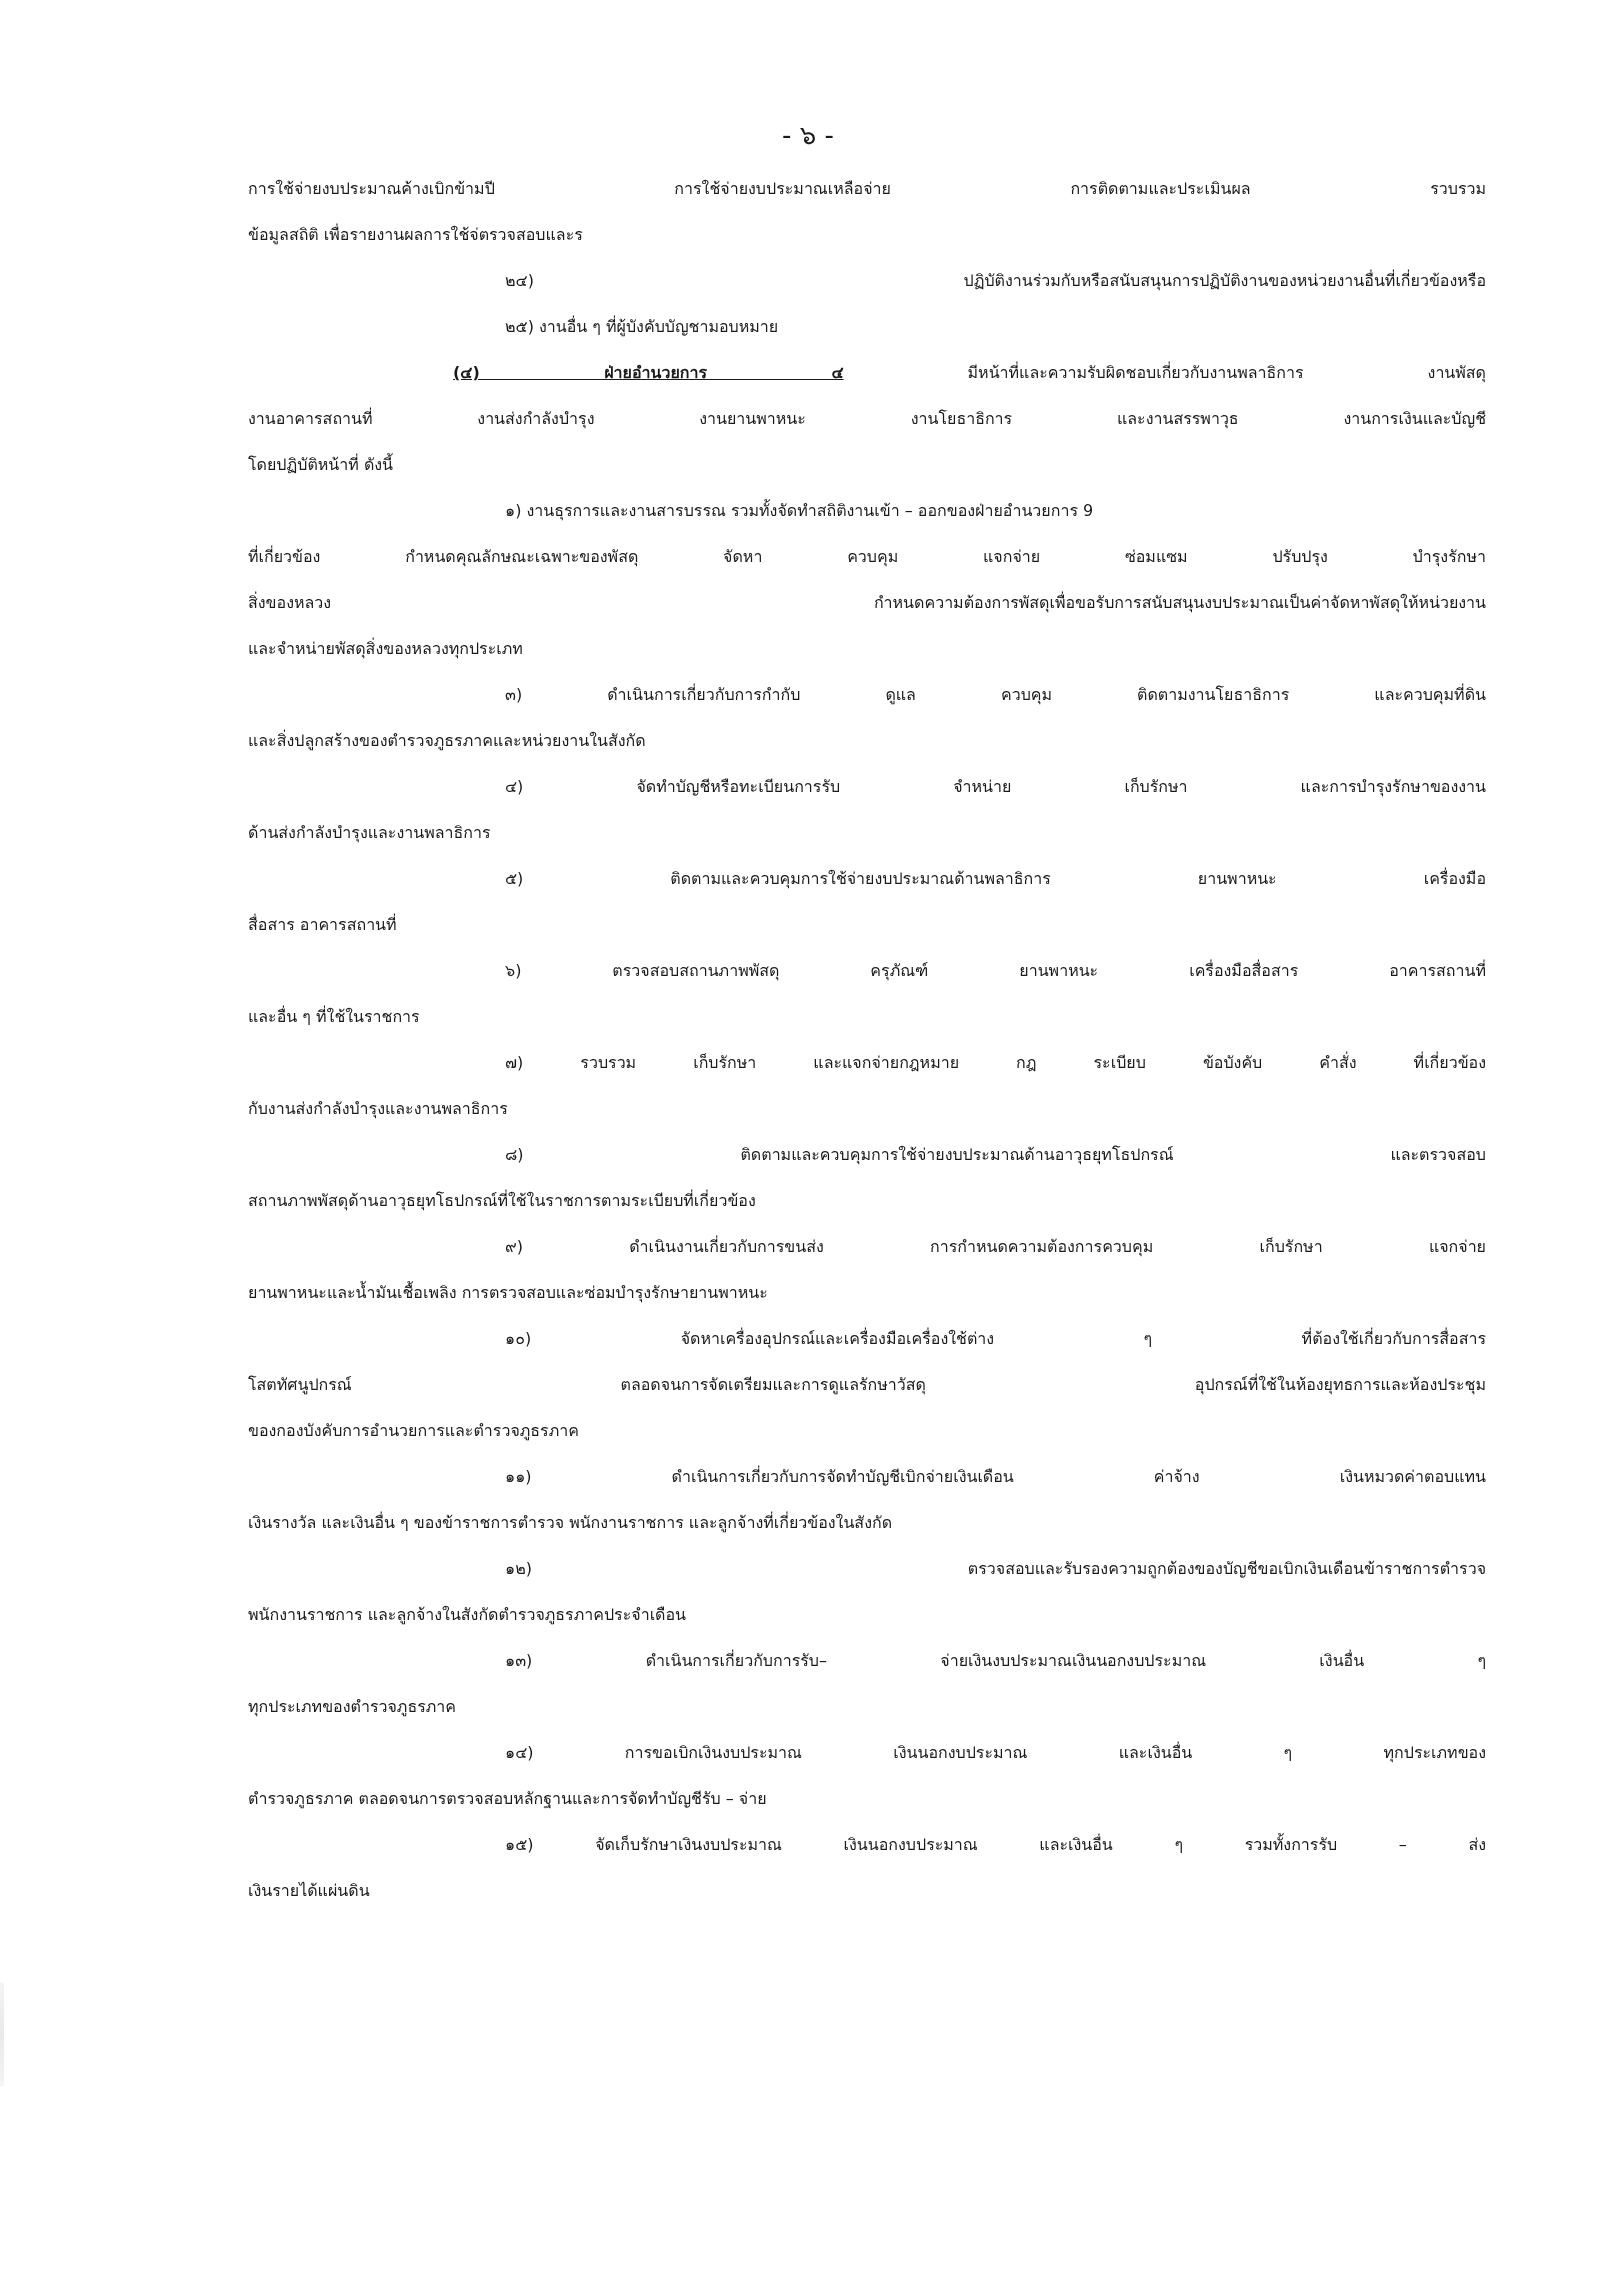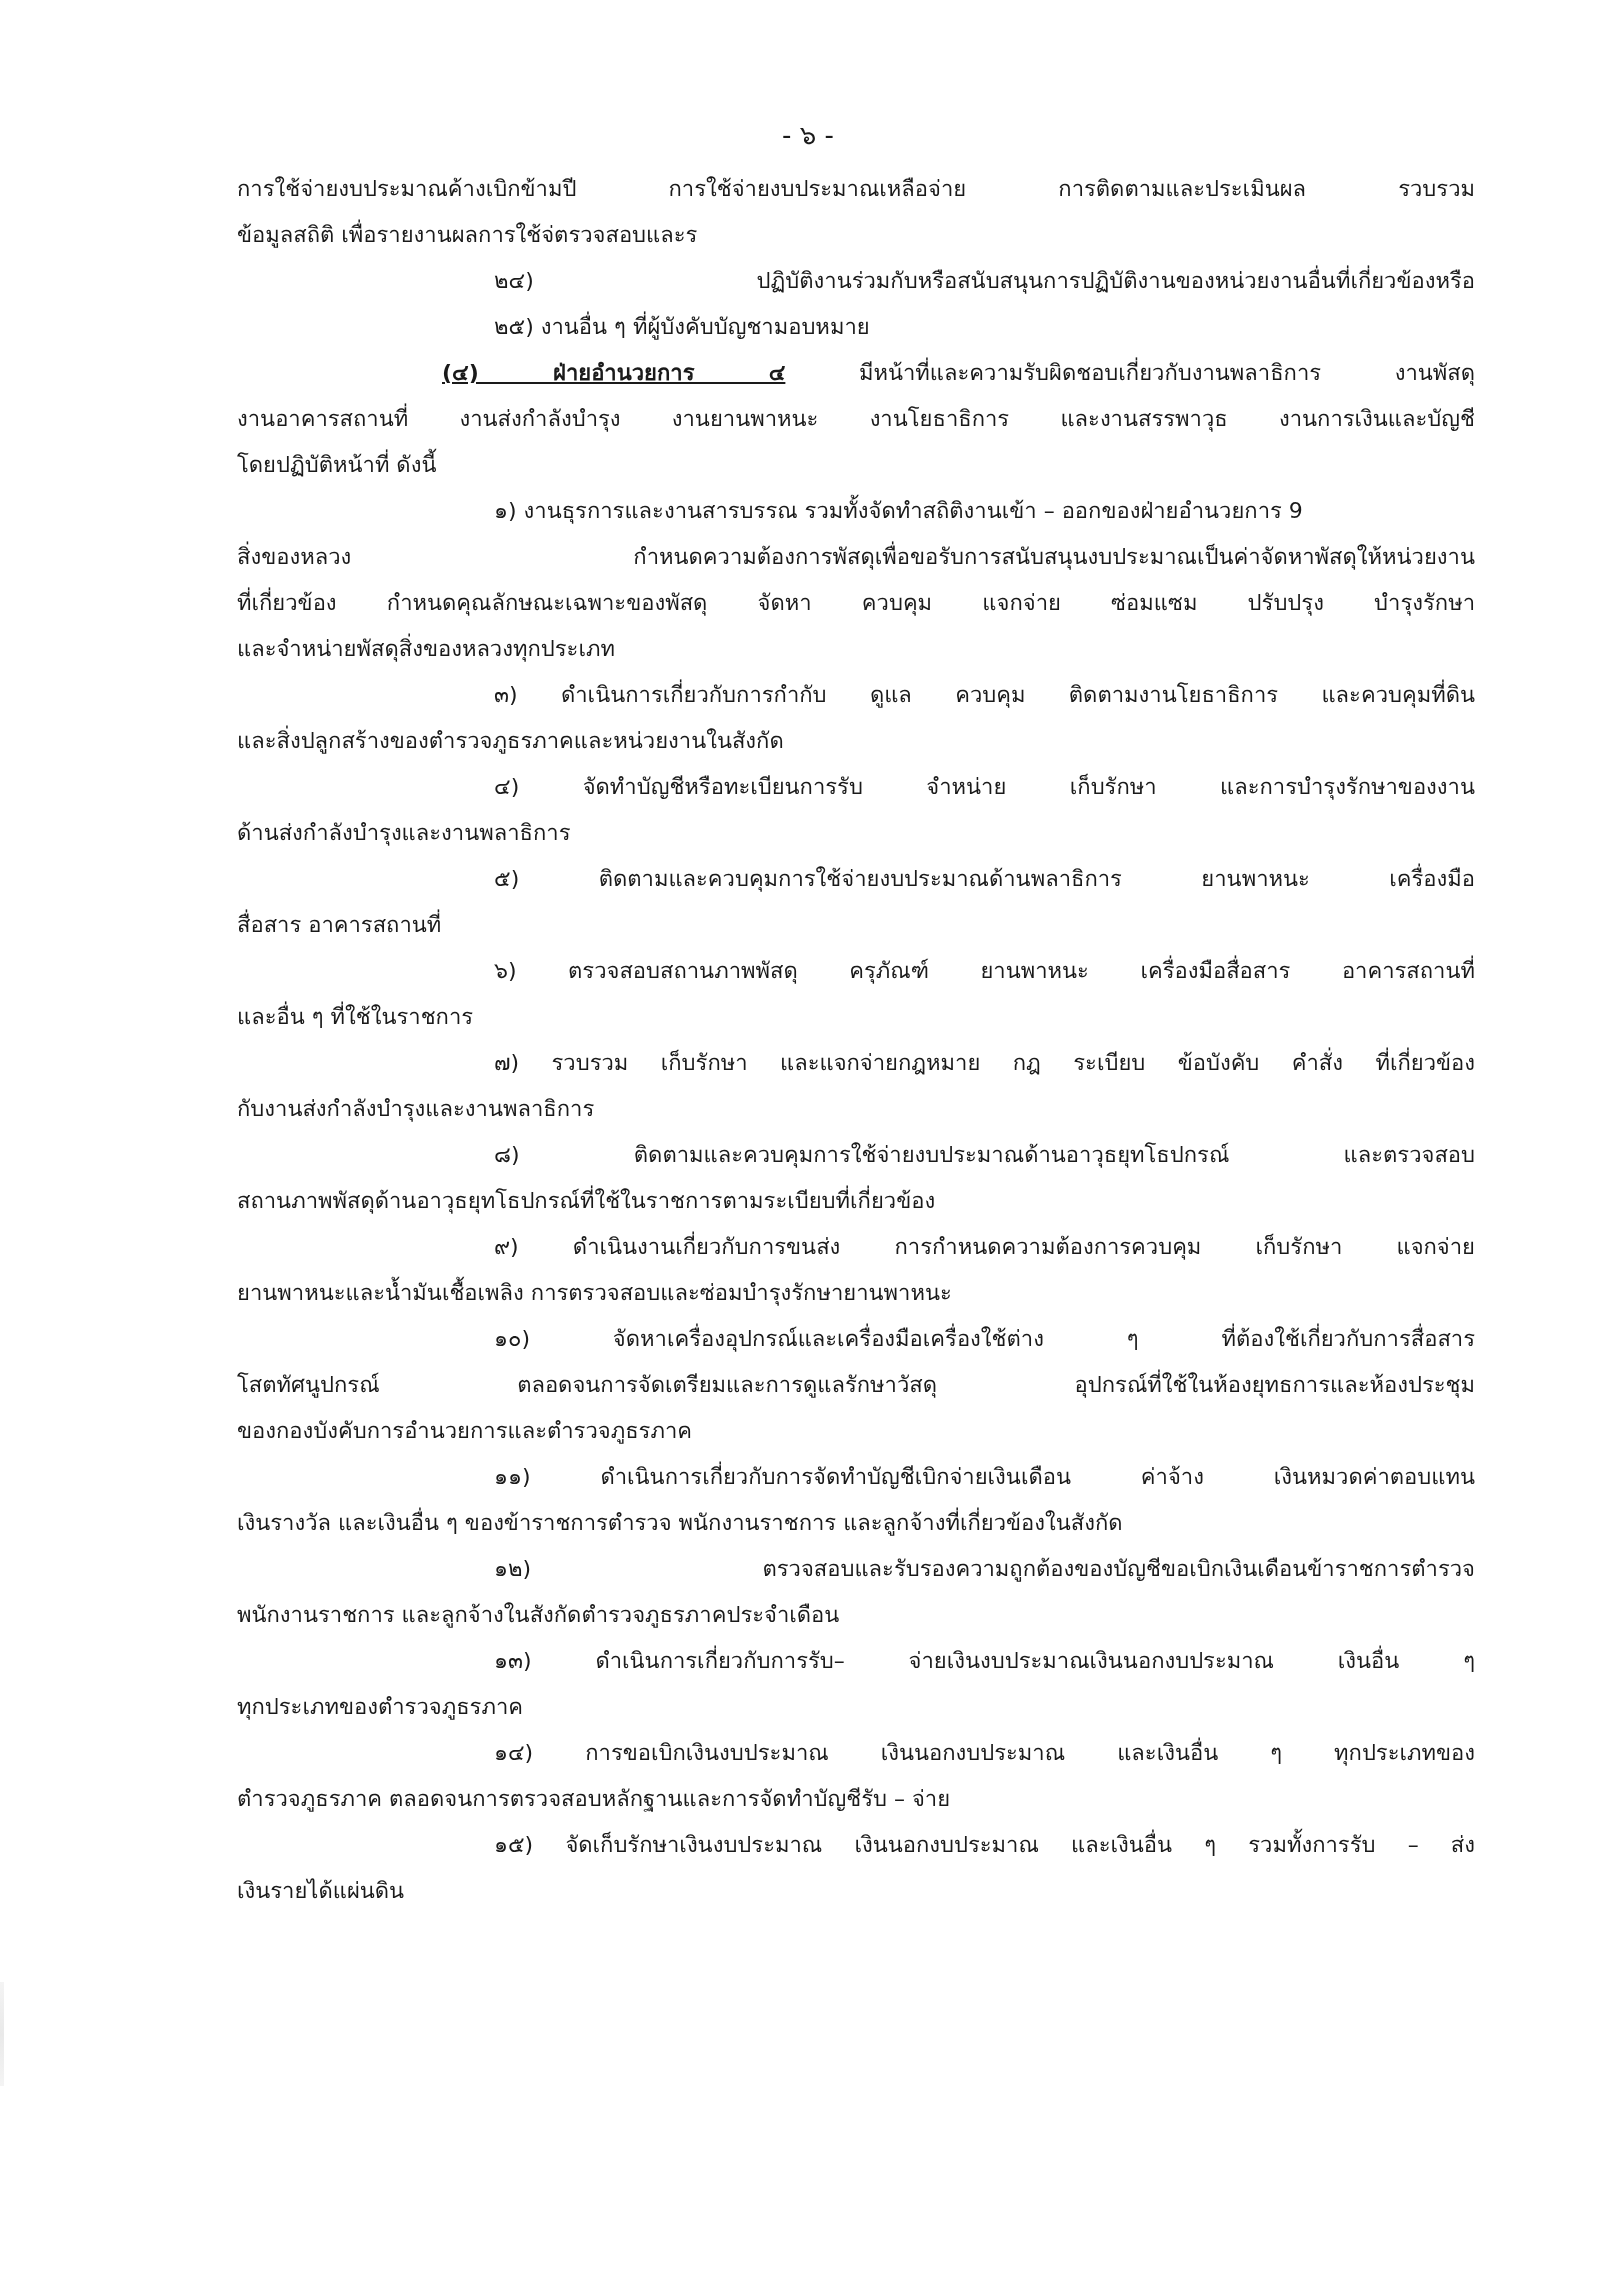--- a/index.html
+++ b/index.html
@@ -6,22 +6,22 @@
   body {
     width: 1616px; height: 2295px; position: relative; overflow: hidden;
     font-family: "DejaVu Sans", "Liberation Sans", sans-serif;
     color: #1a1a1a;
   }
   .page-number {
     position: absolute; top: 116px; left: 0; width: 1616px;
     text-align: center; font-size: 26px; line-height: 39px;
   }
   .body {
-    position: absolute; top: 166px; left: 237px; width: 1238px;
-    font-size: 22px; line-height: 46px;
+    position: absolute; top: 166px; left: 248px; width: 1238px;
+    font-size: 16px; line-height: 46px;
   }
   .line { display: block; white-space: nowrap; overflow: hidden; height: 46px; }
   .l-first { padding-left: 257px; }
   .l-head { padding-left: 205px; }
   .l-cont { padding-left: 0; }
   .bold { font-weight: bold; text-decoration: underline; }
   .justify {
     text-align: justify; text-align-last: justify;
   }
   .edge-mark {
@@ -36,22 +36,22 @@
 
 <div class="body" id="doc-body">
     <div class="line l-cont justify"><span>การใช้จ่ายงบประมาณค้างเบิกข้ามปี การใช้จ่ายงบประมาณเหลือจ่าย การติดตามและประเมินผล รวบรวม</span></div>
     <div class="line l-cont"><span>ข้อมูลสถิติ เพื่อรายงานผลการใช้จ่ตรวจสอบและร</span></div>
     <div class="line l-first justify"><span>๒๔) ปฏิบัติงานร่วมกับหรือสนับสนุนการปฏิบัติงานของหน่วยงานอื่นที่เกี่ยวข้องหรือ</span></div>
     <div class="line l-first"><span>๒๕) งานอื่น ๆ ที่ผู้บังคับบัญชามอบหมาย</span></div>
     <div class="line l-head justify"><span class="bold">(๔) ฝ่ายอำนวยการ ๔</span><span> มีหน้าที่และความรับผิดชอบเกี่ยวกับงานพลาธิการ งานพัสดุ</span></div>
     <div class="line l-cont justify"><span>งานอาคารสถานที่ งานส่งกำลังบำรุง งานยานพาหนะ งานโยธาธิการ และงานสรรพาวุธ งานการเงินและบัญชี</span></div>
     <div class="line l-cont"><span>โดยปฏิบัติหน้าที่ ดังนี้</span></div>
     <div class="line l-first"><span>๑) งานธุรการและงานสารบรรณ รวมทั้งจัดทำสถิติงานเข้า – ออกของฝ่ายอำนวยการ 9</span></div>
+    <div class="line l-cont justify"><span>ที่เกี่ยวข้อง กำหนดคุณลักษณะเฉพาะของพัสดุ จัดหา ควบคุม แจกจ่าย ซ่อมแซม ปรับปรุง บำรุงรักษา</span></div>
     <div class="line l-cont justify"><span>สิ่งของหลวง กำหนดความต้องการพัสดุเพื่อขอรับการสนับสนุนงบประมาณเป็นค่าจัดหาพัสดุให้หน่วยงาน</span></div>
-    <div class="line l-cont justify"><span>ที่เกี่ยวข้อง กำหนดคุณลักษณะเฉพาะของพัสดุ จัดหา ควบคุม แจกจ่าย ซ่อมแซม ปรับปรุง บำรุงรักษา</span></div>
     <div class="line l-cont"><span>และจำหน่ายพัสดุสิ่งของหลวงทุกประเภท</span></div>
     <div class="line l-first justify"><span>๓) ดำเนินการเกี่ยวกับการกำกับ ดูแล ควบคุม ติดตามงานโยธาธิการ และควบคุมที่ดิน</span></div>
     <div class="line l-cont"><span>และสิ่งปลูกสร้างของตำรวจภูธรภาคและหน่วยงานในสังกัด</span></div>
     <div class="line l-first justify"><span>๔) จัดทำบัญชีหรือทะเบียนการรับ จำหน่าย เก็บรักษา และการบำรุงรักษาของงาน</span></div>
     <div class="line l-cont"><span>ด้านส่งกำลังบำรุงและงานพลาธิการ</span></div>
     <div class="line l-first justify"><span>๕) ติดตามและควบคุมการใช้จ่ายงบประมาณด้านพลาธิการ ยานพาหนะ เครื่องมือ</span></div>
     <div class="line l-cont"><span>สื่อสาร อาคารสถานที่</span></div>
     <div class="line l-first justify"><span>๖) ตรวจสอบสถานภาพพัสดุ ครุภัณฑ์ ยานพาหนะ เครื่องมือสื่อสาร อาคารสถานที่</span></div>
     <div class="line l-cont"><span>และอื่น ๆ ที่ใช้ในราชการ</span></div>
     <div class="line l-first justify"><span>๗) รวบรวม เก็บรักษา และแจกจ่ายกฎหมาย กฎ ระเบียบ ข้อบังคับ คำสั่ง ที่เกี่ยวข้อง</span></div>

